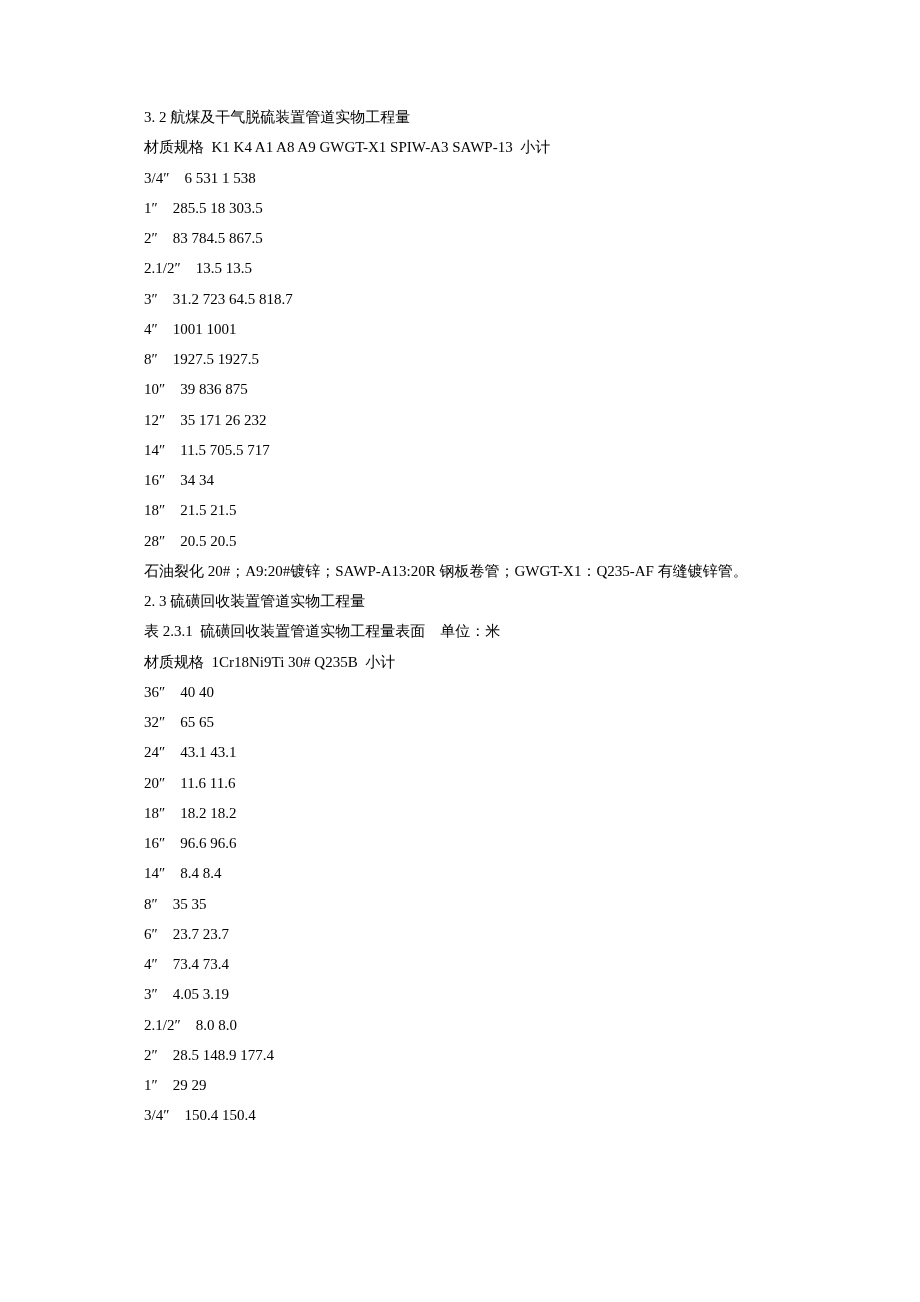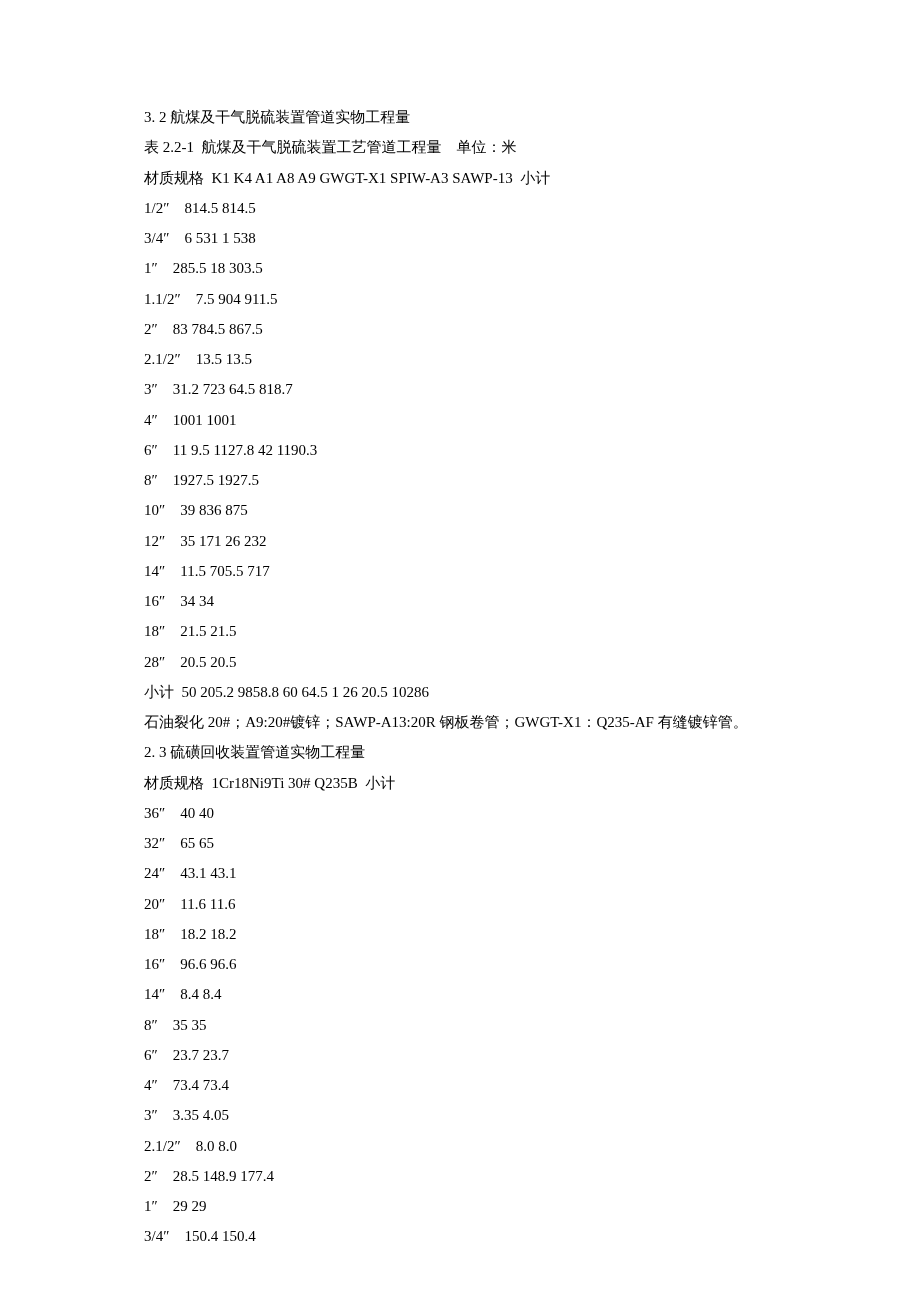--- a/index.html
+++ b/index.html
@@ -17,55 +17,51 @@
     white-space: pre-wrap;
     margin: 4px;
   }
 </style>
 </head>
 <body>
 
 <div>
 
   <p class="line">3. 2 航煤及干气脱硫装置管道实物工程量</p>
-  <p class="line">表 2.2-1  航煤及干气脱硫装置工艺管道工程量    单位：米</p>
   <p class="line">材质规格  K1 K4 A1 A8 A9 GWGT-X1 SPIW-A3 SAWP-13  小计</p>
 
-  <p class="line">1/2″    814.5 814.5</p>
   <p class="line">3/4″    6 531 1 538</p>
   <p class="line">1″    285.5 18 303.5</p>
-  <p class="line">1.1/2″    7.5 904 911.5</p>
   <p class="line">2″    83 784.5 867.5</p>
   <p class="line">2.1/2″    13.5 13.5</p>
   <p class="line">3″    31.2 723 64.5 818.7</p>
   <p class="line">4″    1001 1001</p>
-  <p class="line">6″    11 9.5 1127.8 42 1190.3</p>
   <p class="line">8″    1927.5 1927.5</p>
   <p class="line">10″    39 836 875</p>
   <p class="line">12″    35 171 26 232</p>
   <p class="line">14″    11.5 705.5 717</p>
   <p class="line">16″    34 34</p>
   <p class="line">18″    21.5 21.5</p>
   <p class="line">28″    20.5 20.5</p>
 
-  <p class="line">小计  50 205.2 9858.8 60 64.5 1 26 20.5 10286</p>
   <p class="line">石油裂化 20#；A9:20#镀锌；SAWP-A13:20R 钢板卷管；GWGT-X1：Q235-AF 有缝镀锌管。</p>
 
   <p class="line">2. 3 硫磺回收装置管道实物工程量</p>
+  <p class="line">表 2.3.1  硫磺回收装置管道实物工程量表面    单位：米</p>
   <p class="line">材质规格  1Cr18Ni9Ti 30# Q235B  小计</p>
 
   <p class="line">36″    40 40</p>
   <p class="line">32″    65 65</p>
   <p class="line">24″    43.1 43.1</p>
   <p class="line">20″    11.6 11.6</p>
   <p class="line">18″    18.2 18.2</p>
   <p class="line">16″    96.6 96.6</p>
   <p class="line">14″    8.4 8.4</p>
   <p class="line">8″    35 35</p>
   <p class="line">6″    23.7 23.7</p>
   <p class="line">4″    73.4 73.4</p>
-  <p class="line">3″    3.35 4.05</p>
+  <p class="line">3″    4.05 3.19</p>
   <p class="line">2.1/2″    8.0 8.0</p>
   <p class="line">2″    28.5 148.9 177.4</p>
   <p class="line">1″    29 29</p>
   <p class="line">3/4″    150.4 150.4</p>
 
 </div>
 
 </body></html>

